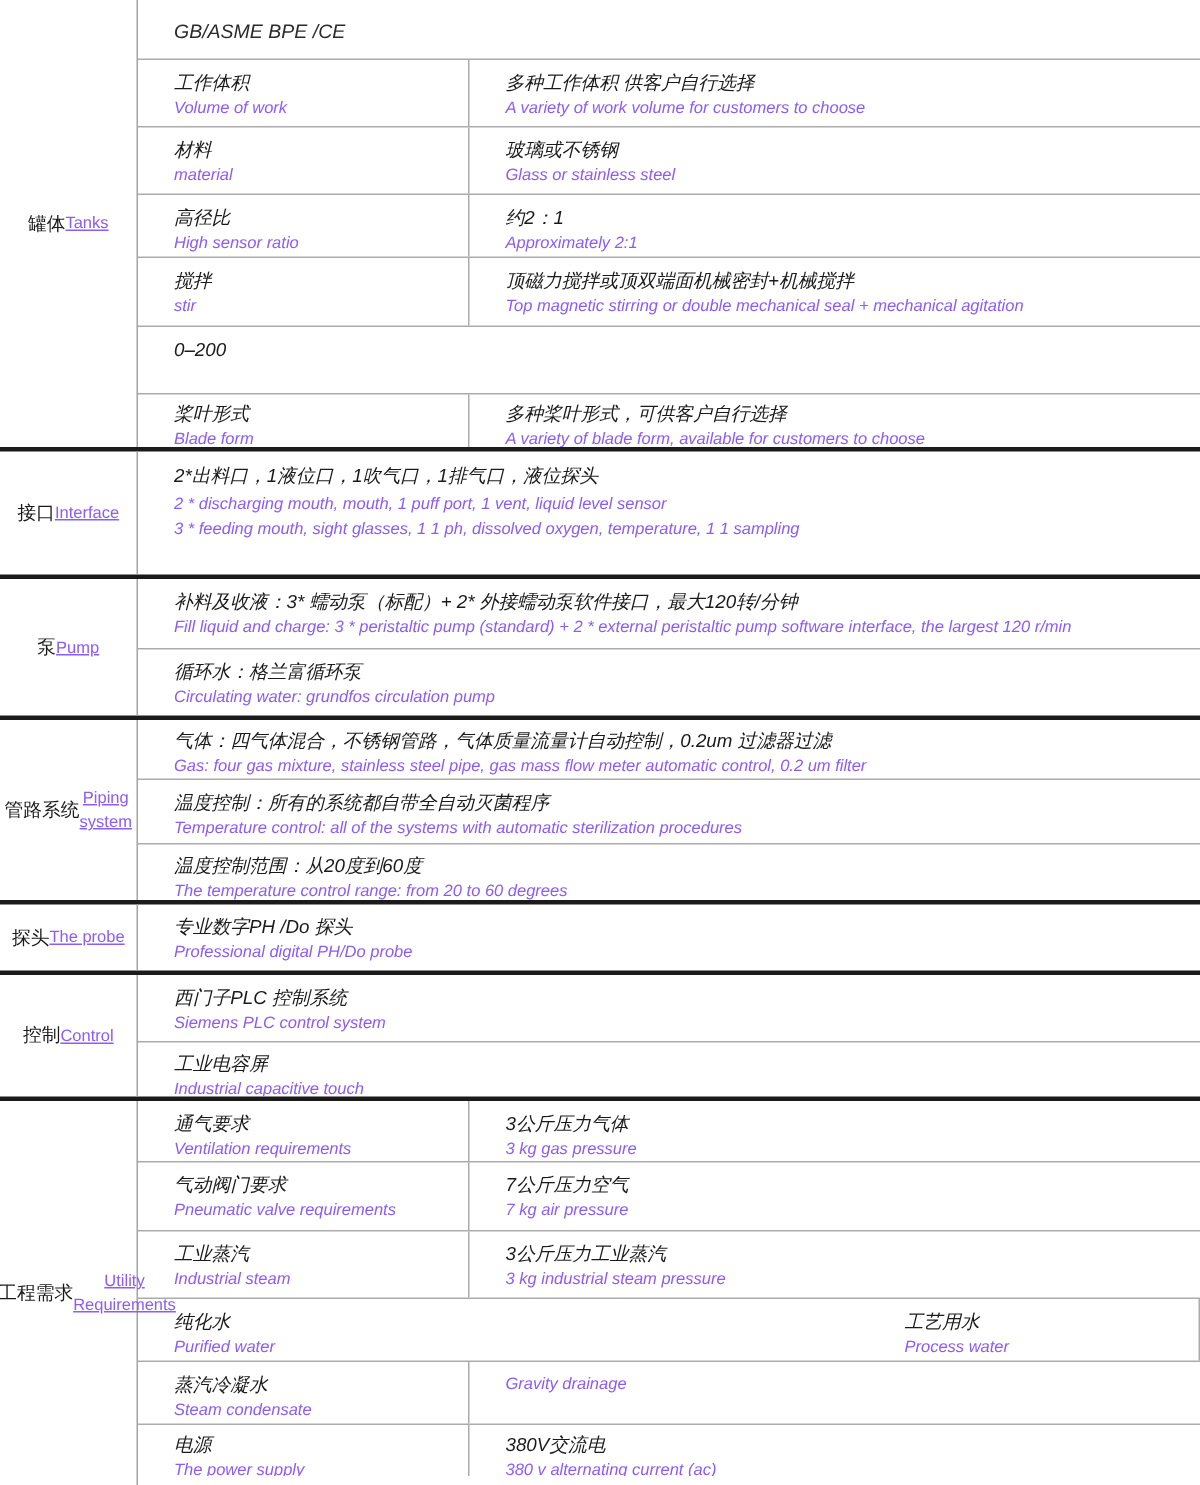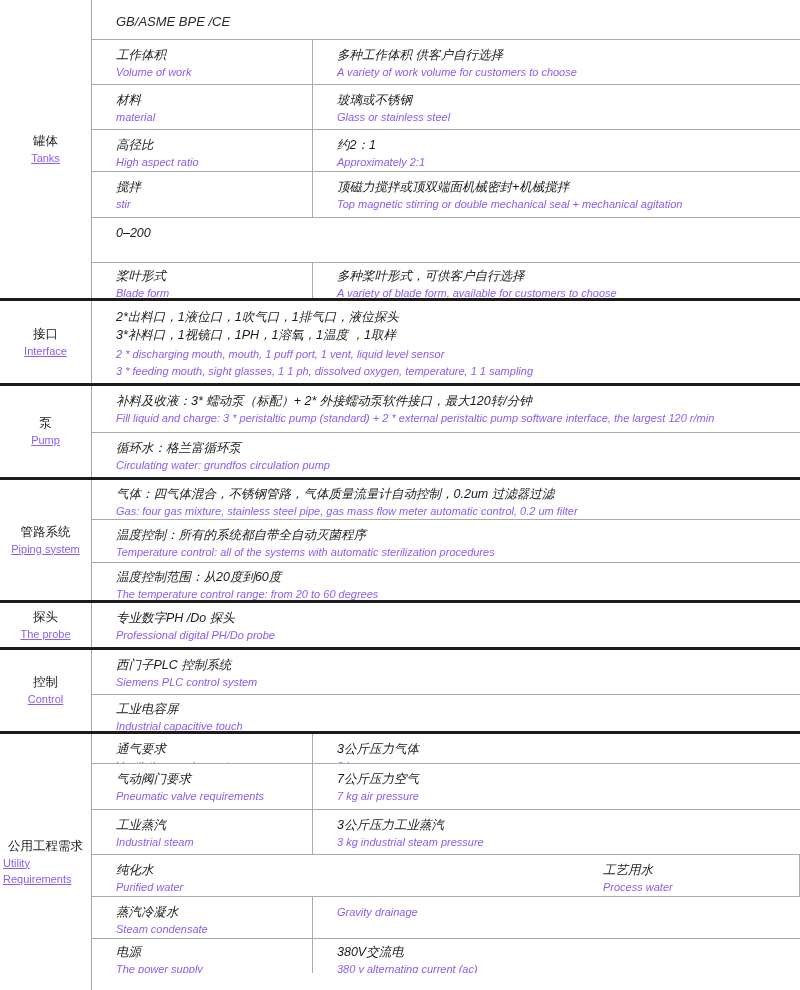--- a/index.html
+++ b/index.html
@@ -7,22 +7,22 @@
     position:relative; width:800px; height:990px; background:#ffffff;
     overflow:hidden;
     font-family:"Liberation Sans","DejaVu Sans",sans-serif;
     color:#1c1c1c;
   }
   .sec { display:flex; box-sizing:border-box; width:800px; }
   .sec:not(:first-child) { border-top:3px solid #1b1b1b; }
   .left {
     flex:0 0 92px; width:92px; box-sizing:border-box;
     border-right:1px solid #a3a3a3;
-    display:flex; flex-direction:column; align-items:center; justify-content:center;
-    padding:0 3px;
+    display:flex; flex-direction:row; align-items:center; justify-content:center;
+    text-align:center; padding:0 3px;
   }
   .content { flex:1 1 auto; min-width:0; display:flex; flex-direction:column;font-style:italic; }
   .row { box-sizing:border-box; display:flex; min-width:0; }
   .content .row:not(:last-child) { border-bottom:1px solid #ababab; }
   .cell { box-sizing:border-box; min-width:0; overflow:hidden; }
   .cell.name { flex:0 0 221px; width:221px; border-right:1px solid #ababab; padding:7px 8px 0 24px; }
   .cell.value { flex:1 1 auto; padding:7px 0 0 24px; }
   .cell.full { flex:1 1 auto; padding:7px 0 0 24px; }
   .cn { font-size:12.5px; line-height:17px; color:#1a1a1a; white-space:nowrap; }
   .en { font-size:11px; line-height:16px; color:#8b5cf6; white-space:nowrap; }
@@ -68,21 +68,21 @@
           <div class="en">material</div>
         </div>
         <div class="cell value">
           <div class="cn">玻璃或不锈钢</div>
           <div class="en">Glass or stainless steel</div>
         </div>
       </div>
       <div class="row" style="height:42px">
         <div class="cell name">
           <div class="cn">高径比</div>
-          <div class="en">High aspect ratio</div>
+          <div class="en">High sensor ratio</div>
         </div>
         <div class="cell value">
           <div class="cn">约2：1</div>
           <div class="en">Approximately 2:1</div>
         </div>
       </div>
       <div class="row" style="height:46px">
         <div class="cell name">
           <div class="cn">搅拌</div>
           <div class="en">stir</div>
@@ -114,21 +114,20 @@
   <div class="sec" style="height:85px">
     <div class="left">
       <div class="cn">接口</div>
       <div class="en">Interface</div>
     </div>
     <div class="content">
       <div class="row multiline" style="height:82px">
         <div class="cell full pad8">
           <div class="cn-block">
             <div class="cn">2*出料口，1液位口，1吹气口，1排气口，液位探头</div>
-            <div class="cn">3*补料口，1视镜口，1PH，1溶氧，1温度 ，1取样</div>
           </div>
           <div class="en">2 * discharging mouth, mouth, 1 puff port, 1 vent, liquid level sensor</div>
           <div class="en">3 * feeding mouth, sight glasses, 1 1 ph, dissolved oxygen, temperature, 1 1 sampling</div>
         </div>
       </div>
     </div>
   </div>
 
   <div class="sec" style="height:94px">
     <div class="left">
@@ -213,21 +212,21 @@
       </div>
     </div>
   </div>
 
   <div class="sec" style="height:259px">
     <div class="left">
       <div class="cn">公用工程需求</div>
       <div class="en">Utility Requirements</div>
     </div>
     <div class="content">
-      <div class="row" style="height:30px">
+      <div class="row" style="height:41px">
         <div class="cell name">
           <div class="cn">通气要求</div>
           <div class="en">Ventilation requirements</div>
         </div>
         <div class="cell value">
           <div class="cn">3公斤压力气体</div>
           <div class="en">3 kg gas pressure</div>
         </div>
       </div>
       <div class="row" style="height:46px">

